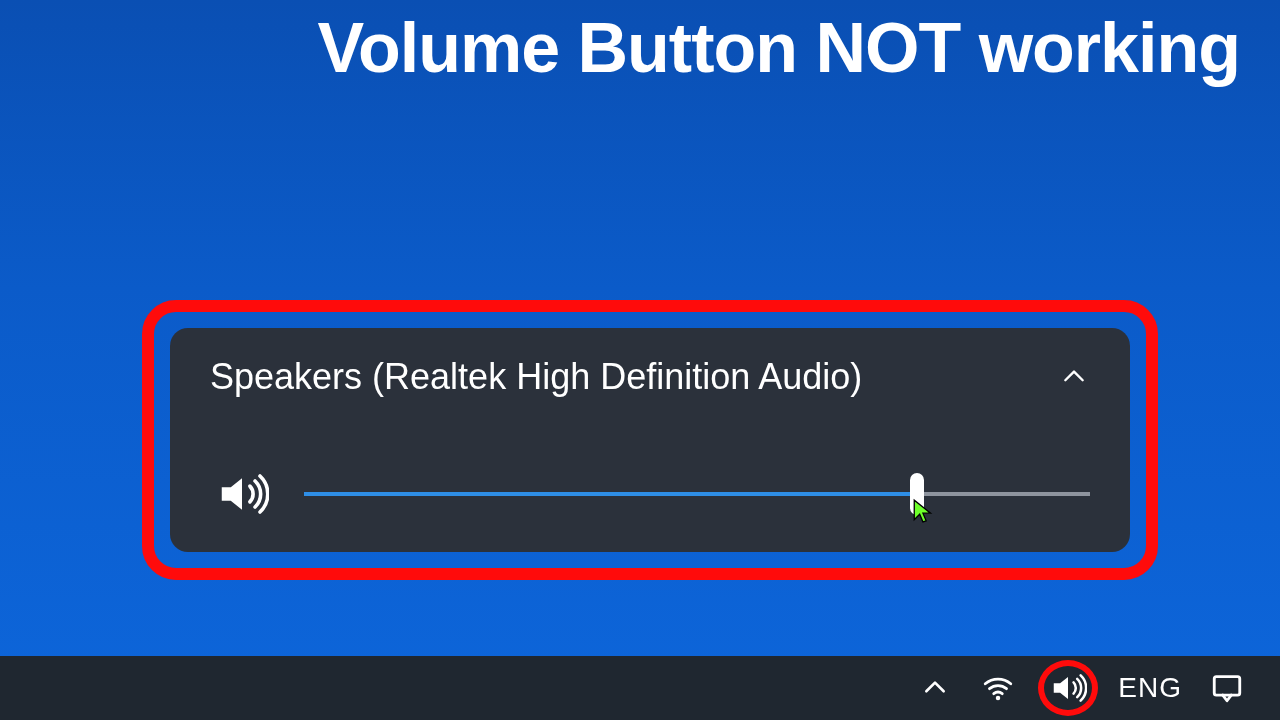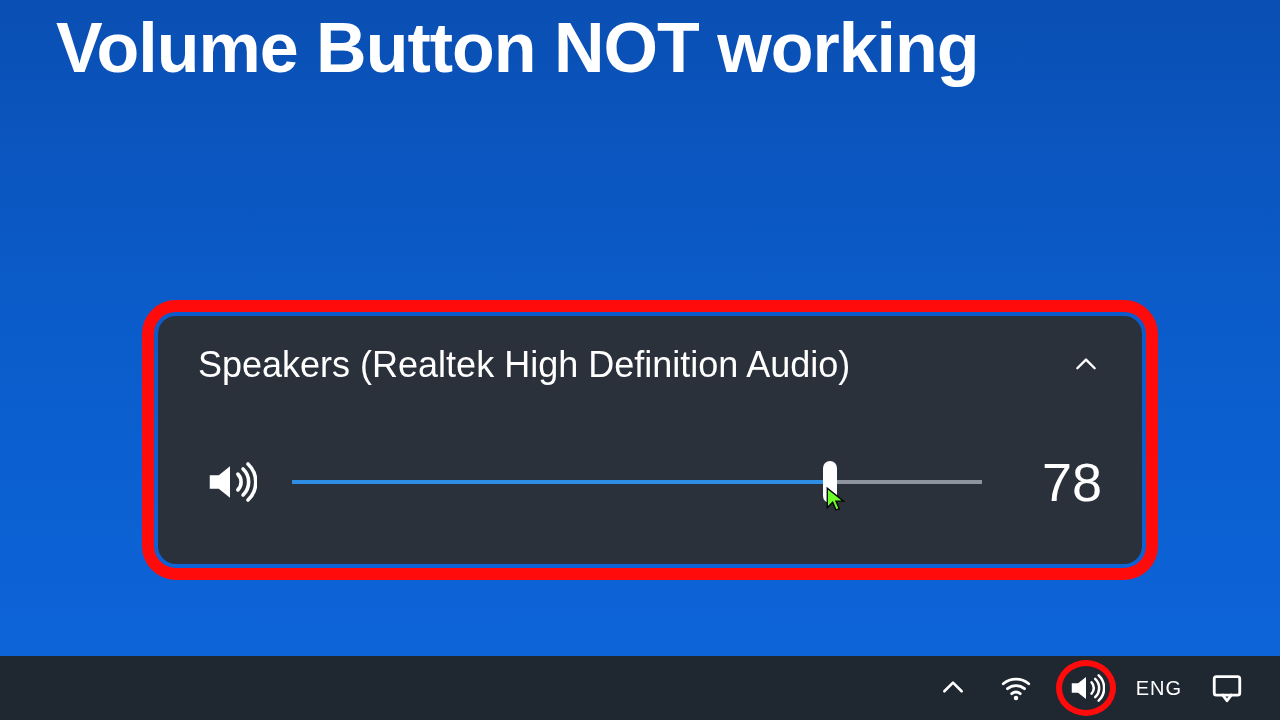--- a/index.html
+++ b/index.html
@@ -6,41 +6,41 @@
   html, body { width: 1280px; height: 720px; overflow: hidden; font-family: "Segoe UI", Arial, sans-serif; }
   body {
     background: linear-gradient(180deg, #0a4fb3 0%, #0b5bc9 40%, #0d66db 100%);
     position: relative;
   }
 
   
   .headline {
     position: absolute;
     top: 12px;
-    left: 56px;
+    left: 24px;
     right: 40px;
     color: #ffffff;
     font-weight: 800;
     font-size: 70px;
     line-height: 1.05;
     letter-spacing: -1px;
     font-family: "Segoe UI", "Comic Sans MS", Arial, sans-serif;
-    text-align: left;
+    text-align: right;
   }
 
   
   .flyout-wrap {
     position: absolute;
     left: 142px;
     top: 300px;
     width: 1016px;
     height: 280px;
     border: 12px solid #ff0b0b;
     border-radius: 34px;
-    padding: 4px;
+    padding: 16px;
   }
   .flyout {
     width: 100%;
     height: 100%;
     background: #2b313b;
     border-radius: 18px;
     padding: 28px 40px 20px 40px;
     color: #ffffff;
     display: flex;
     flex-direction: column;
@@ -140,21 +140,21 @@
   .tb-vol  { width:48px; position:relative; }
   .tb-vol .circle {
     position:absolute;
     left:50%; top:50%;
     width:60px; height:56px;
     border:6px solid #ff0b0b;
     border-radius:50%;
     transform:translate(-50%,-50%);
     box-sizing:border-box;
   }
-  .tb-lang { font-size:20px; }
+  .tb-lang { font-size:28px; }
   .tb-time { font-size:28px; }
   .tb-notif { width:38px; }
 
   svg { display:block; }
 </style>
 </head>
 <body>
 
 <div class="headline">
   <span>Volume Button NOT working</span><br>
@@ -183,21 +183,20 @@
 
       <div class="slider" id="slider">
         <div class="track"></div>
         <div class="track-fill" id="track-fill" style="width: 78%;"></div>
         <div class="thumb" id="thumb" style="left: 78%;"></div>
         <svg class="cursor" id="cursor" viewBox="0 0 24 24" style="left: calc(78% - 6px); top: 24px;">
           <path d="M3 2 L3 20 L8 15 L11 22 L14 21 L11 14 L18 14 Z" fill="#6eff2a" stroke="#000000" stroke-width="1.2"></path>
         </svg>
       </div>
 
-      <div class="vol-value">78</div>
     </div>
   </div>
 </div>
 
 <div class="taskbar">
   <div class="tb-item tb-chev">
     <svg viewBox="0 0 24 24" width="26" height="26">
       <path d="M4 15 L12 7 L20 15" stroke="#ffffff" stroke-width="2.4" fill="none" stroke-linecap="round" stroke-linejoin="round"></path>
     </svg>
   </div>

